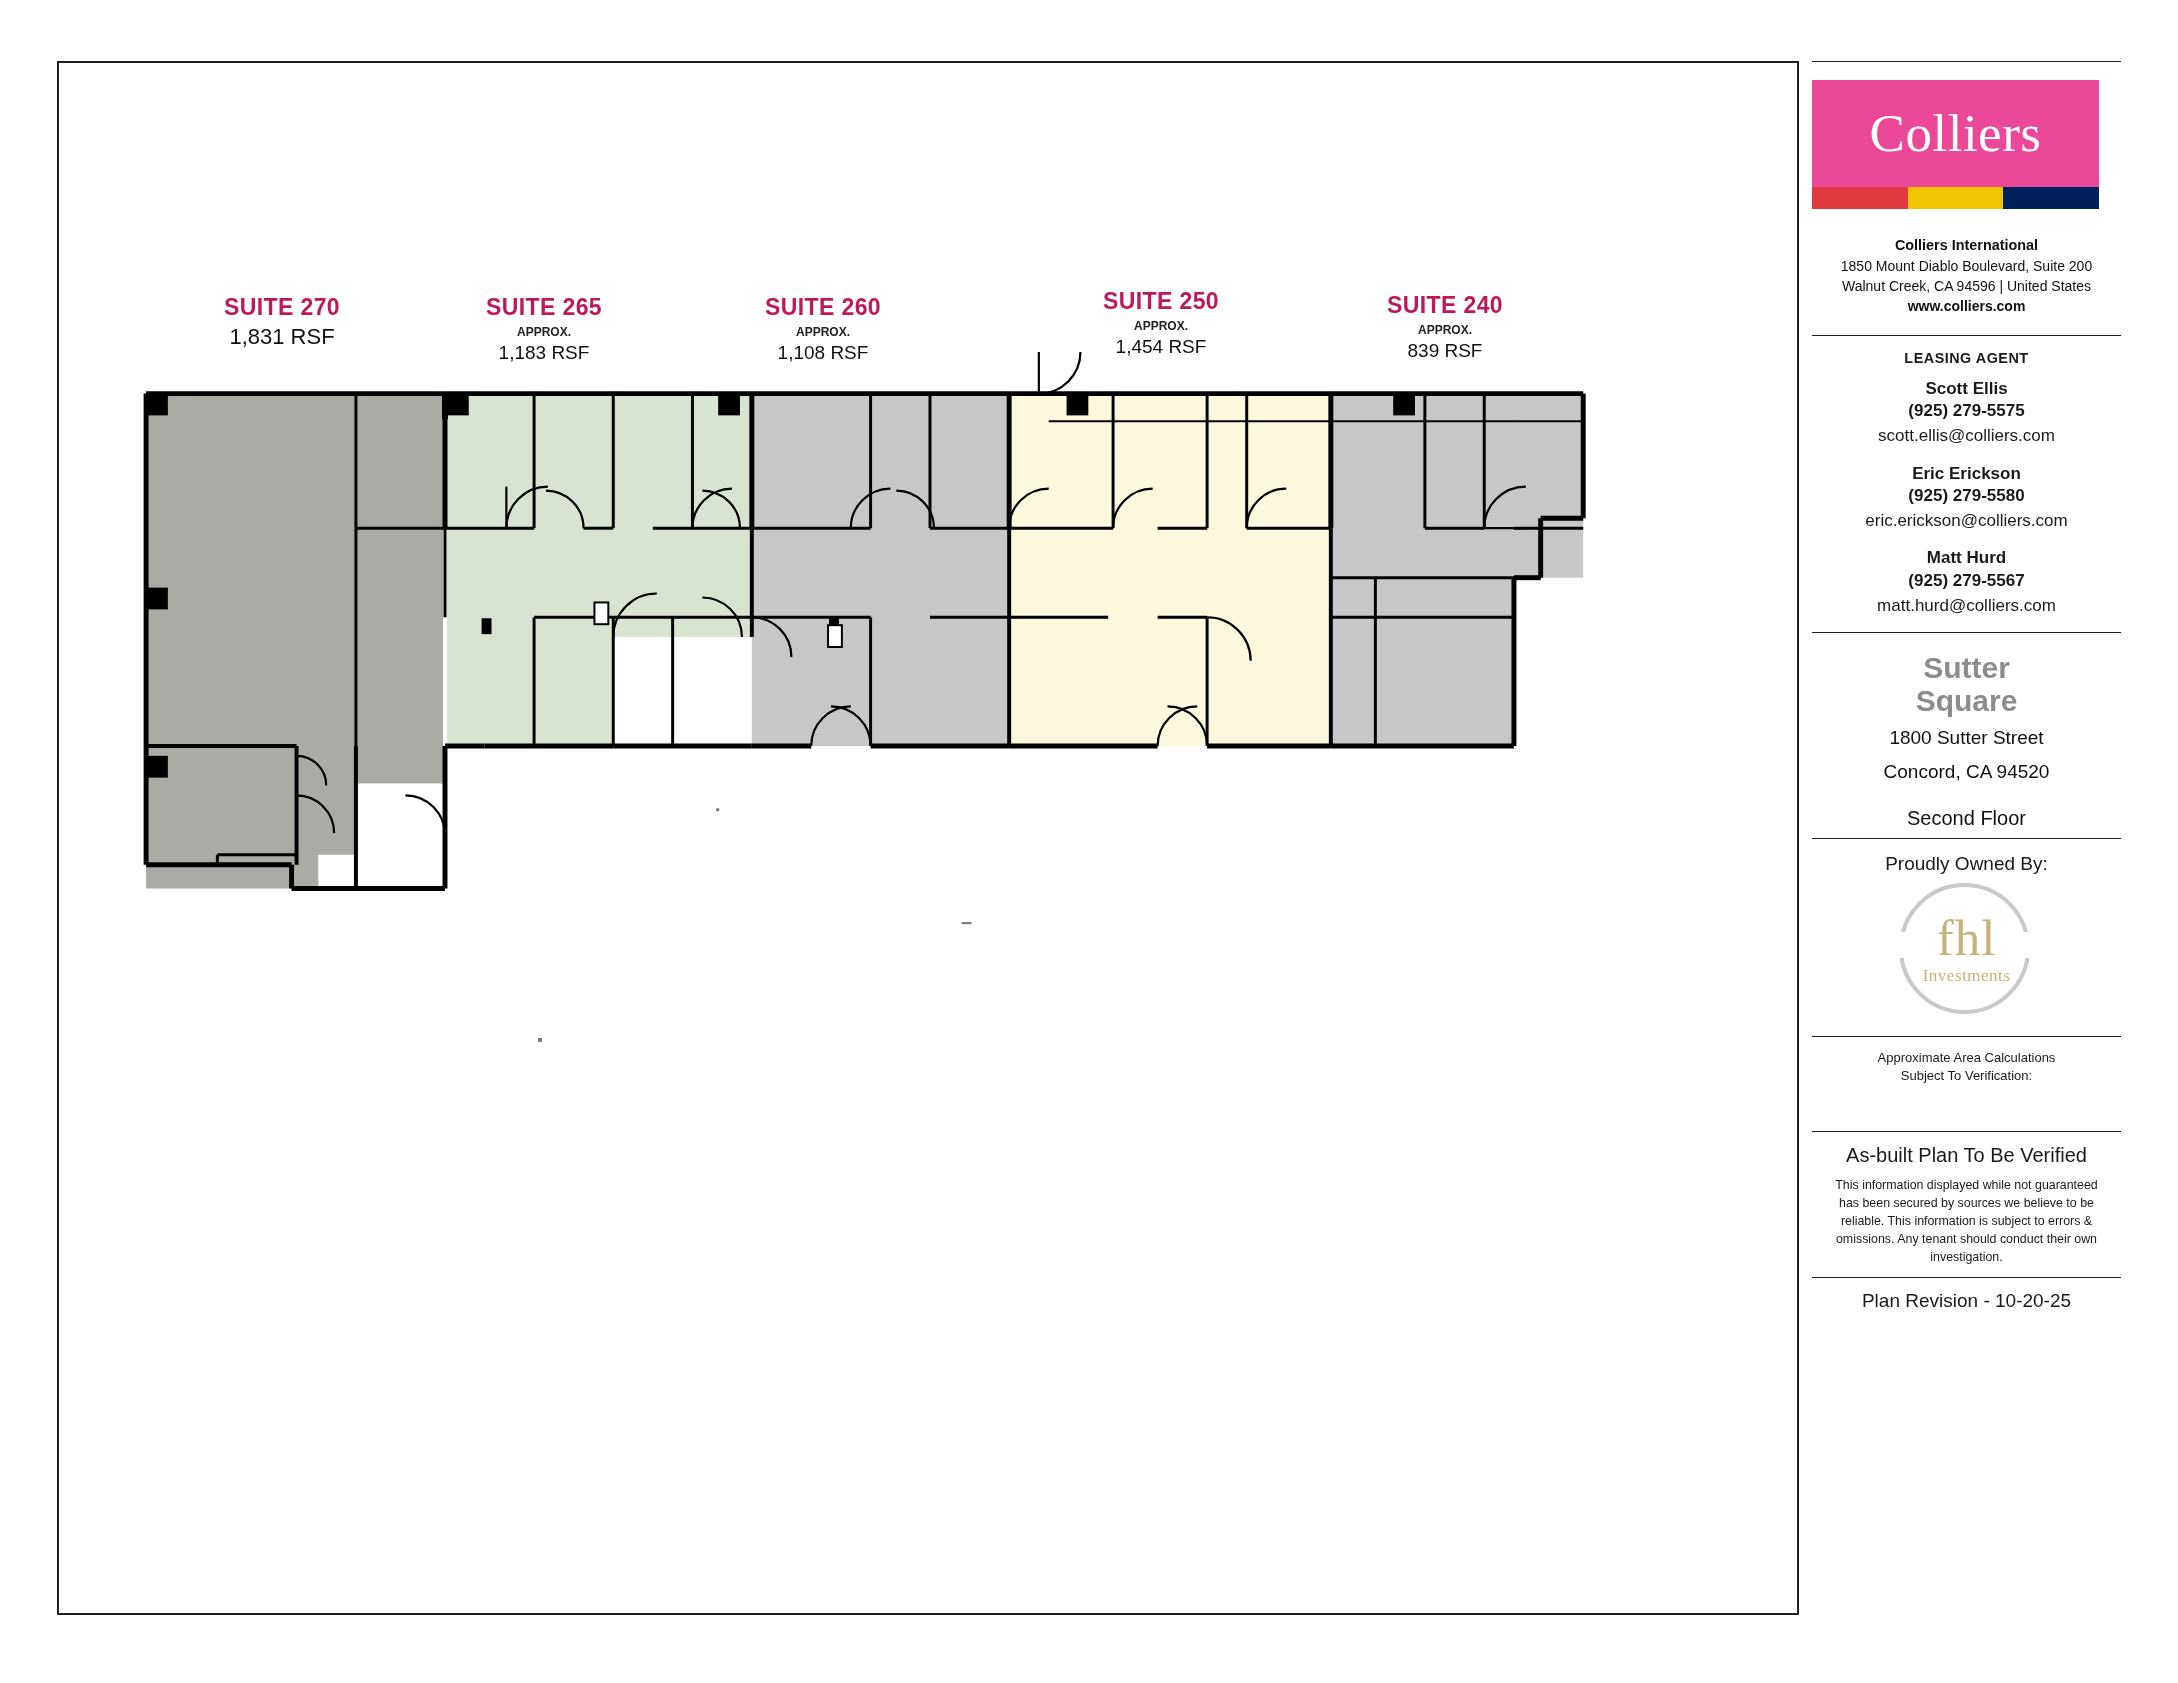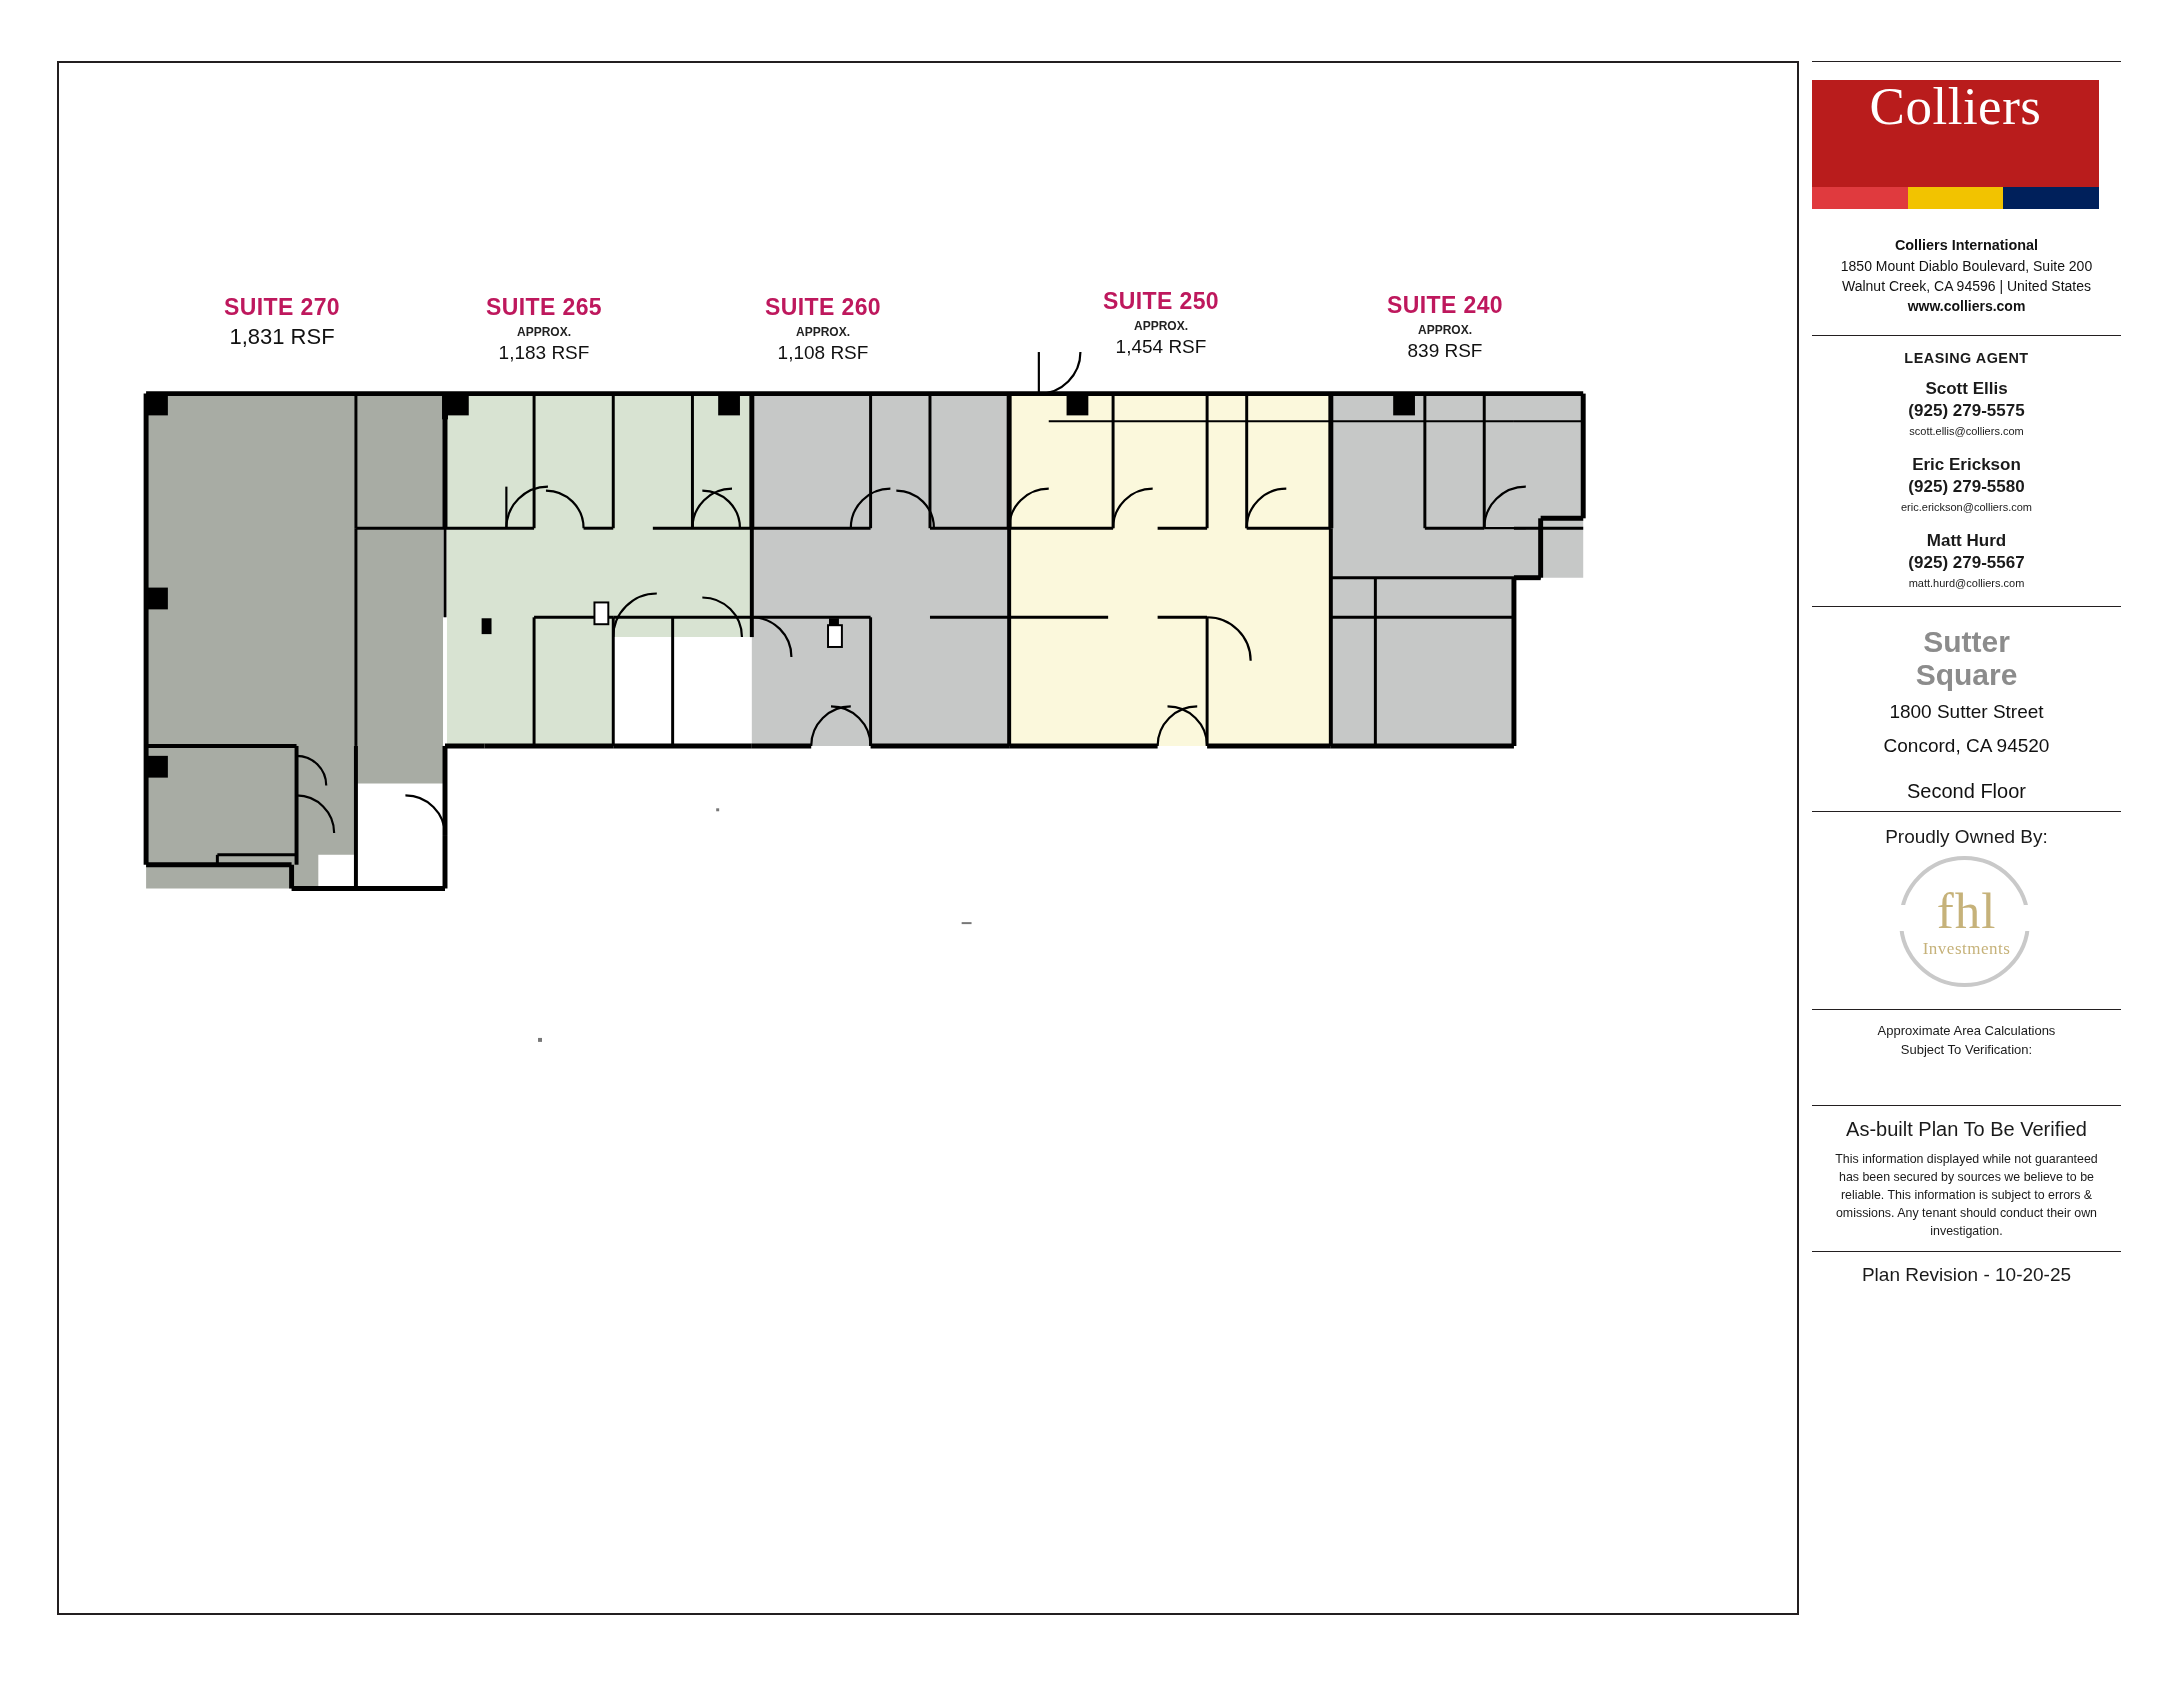--- a/index.html
+++ b/index.html
@@ -72,24 +72,24 @@
   .rule {
     border-top: 1px solid #231f20;
     margin: 0;
     height: 0;
   }
   .logo-box {
     margin: 18px 0 0 0;
     width: 287px;
   }
   .logo-blue {
-    background: #b91c1c;
+    background: #ec4899;
     height: 107px;
     display: flex;
-    align-items: flex-start;
+    align-items: center;
     justify-content: center;
   }
   .logo-blue .word {
     color: #ffffff;
     font-family: "Liberation Serif", serif;
     font-size: 53px;
     letter-spacing: 0.5px;
     line-height: 1;
   }
   .logo-stripes { height: 22px; display: flex; }
@@ -112,21 +112,21 @@
   .sec-title {
     text-align: center;
     font-size: 14.4px;
     font-weight: bold;
     letter-spacing: 0.5px;
     margin-bottom: 12px;
   }
   .agent { text-align: center; margin-bottom: 14px; }
   .agent .nm { font-weight: bold; font-size: 17px; line-height: 1.3; }
   .agent .ph { font-weight: bold; font-size: 17px; line-height: 1.3; }
-  .agent .em { font-size: 11px; line-height: 1.45; margin-top: 2px; }
+  .agent .em { font-size: 17px; line-height: 1.45; margin-top: 2px; }
 
   .bldg {
     text-align: center;
     margin-top: 18px;
   }
   .bldg .bname {
     font-size: 30px;
     font-weight: bold;
     color: #8c8c8c;
     line-height: 1.1;

